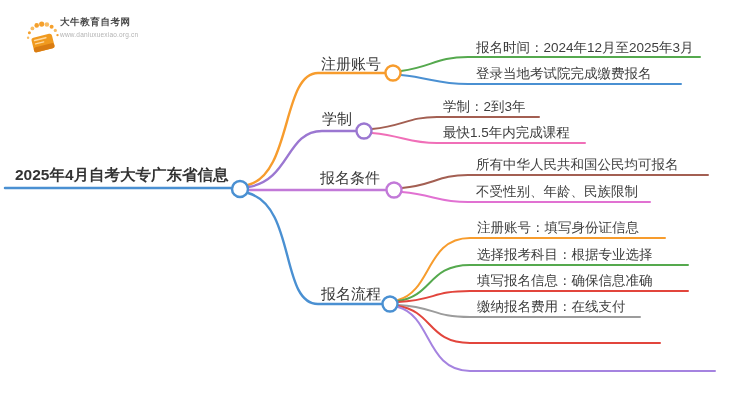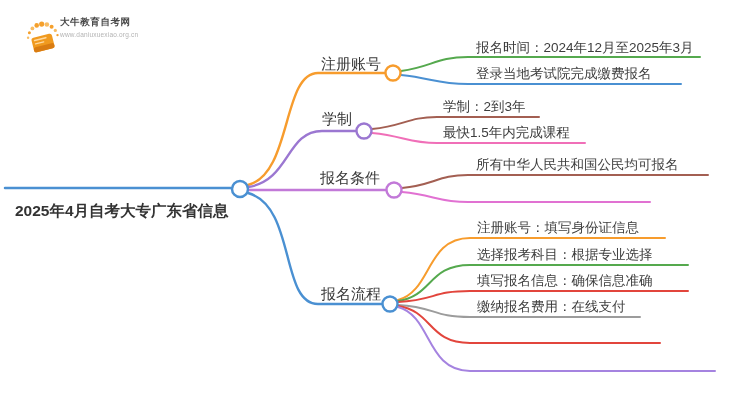--- a/index.html
+++ b/index.html
@@ -4,21 +4,21 @@
 <style>
   html,body{margin:0;padding:0;background:#fff;}
   .stage{
     position:relative;width:750px;height:410px;background:#ffffff;overflow:hidden;
     font-family:"Liberation Sans","DejaVu Sans",sans-serif;
   }
   .wires{position:absolute;left:0;top:0;}
   .label{
     position:absolute;white-space:nowrap;color:#3b3b3b;line-height:1.15;
   }
-  .root-label{font-size:15.5px;font-weight:600;color:#333;margin-top:36px;}
+  .root-label{font-size:15.5px;font-weight:600;color:#333;}
   .branch-label{font-size:15px;color:#383838;}
   .child-label{font-size:13.5px;color:#3d3d3d;}
   .logo{position:absolute;left:25px;top:12px;width:180px;height:42px;}
   .logo-icon{position:absolute;left:0;top:0;}
   .logo-title{
     position:absolute;left:35px;top:4px;font-size:9.5px;font-weight:bold;
     color:#4a4a4a;letter-spacing:0.6px;white-space:nowrap;
   }
   .logo-url{
     position:absolute;left:35px;top:19px;font-size:6.5px;color:#b3b3b3;
@@ -88,20 +88,21 @@
   <div class="label branch-label" style="left:321px;top:55px">注册账号</div>
   <div class="label child-label" style="left:476px;top:40px">报名时间：2024年12月至2025年3月</div>
   <div class="label child-label" style="left:476px;top:66px">登录当地考试院完成缴费报名</div>
 
   <div class="label branch-label" style="left:322px;top:110px">学制</div>
   <div class="label child-label" style="left:443px;top:99px">学制：2到3年</div>
   <div class="label child-label" style="left:443px;top:125px">最快1.5年内完成课程</div>
 
   <div class="label branch-label" style="left:320px;top:169px">报名条件</div>
   <div class="label child-label" style="left:476px;top:157px">所有中华人民共和国公民均可报名</div>
+  <div class="label child-label" style="left:476px;top:184px">不受性别、年龄、民族限制</div>
 
   <div class="label branch-label" style="left:321px;top:285px">报名流程</div>
   <div class="label child-label" style="left:477px;top:220px">注册账号：填写身份证信息</div>
   <div class="label child-label" style="left:477px;top:273px">填写报名信息：确保信息准确</div>
   <div class="label child-label" style="left:477px;top:247px">选择报考科目：根据专业选择</div>
   <div class="label child-label" style="left:477px;top:299px">缴纳报名费用：在线支付</div>
 
 </div>
 
 </body></html>

